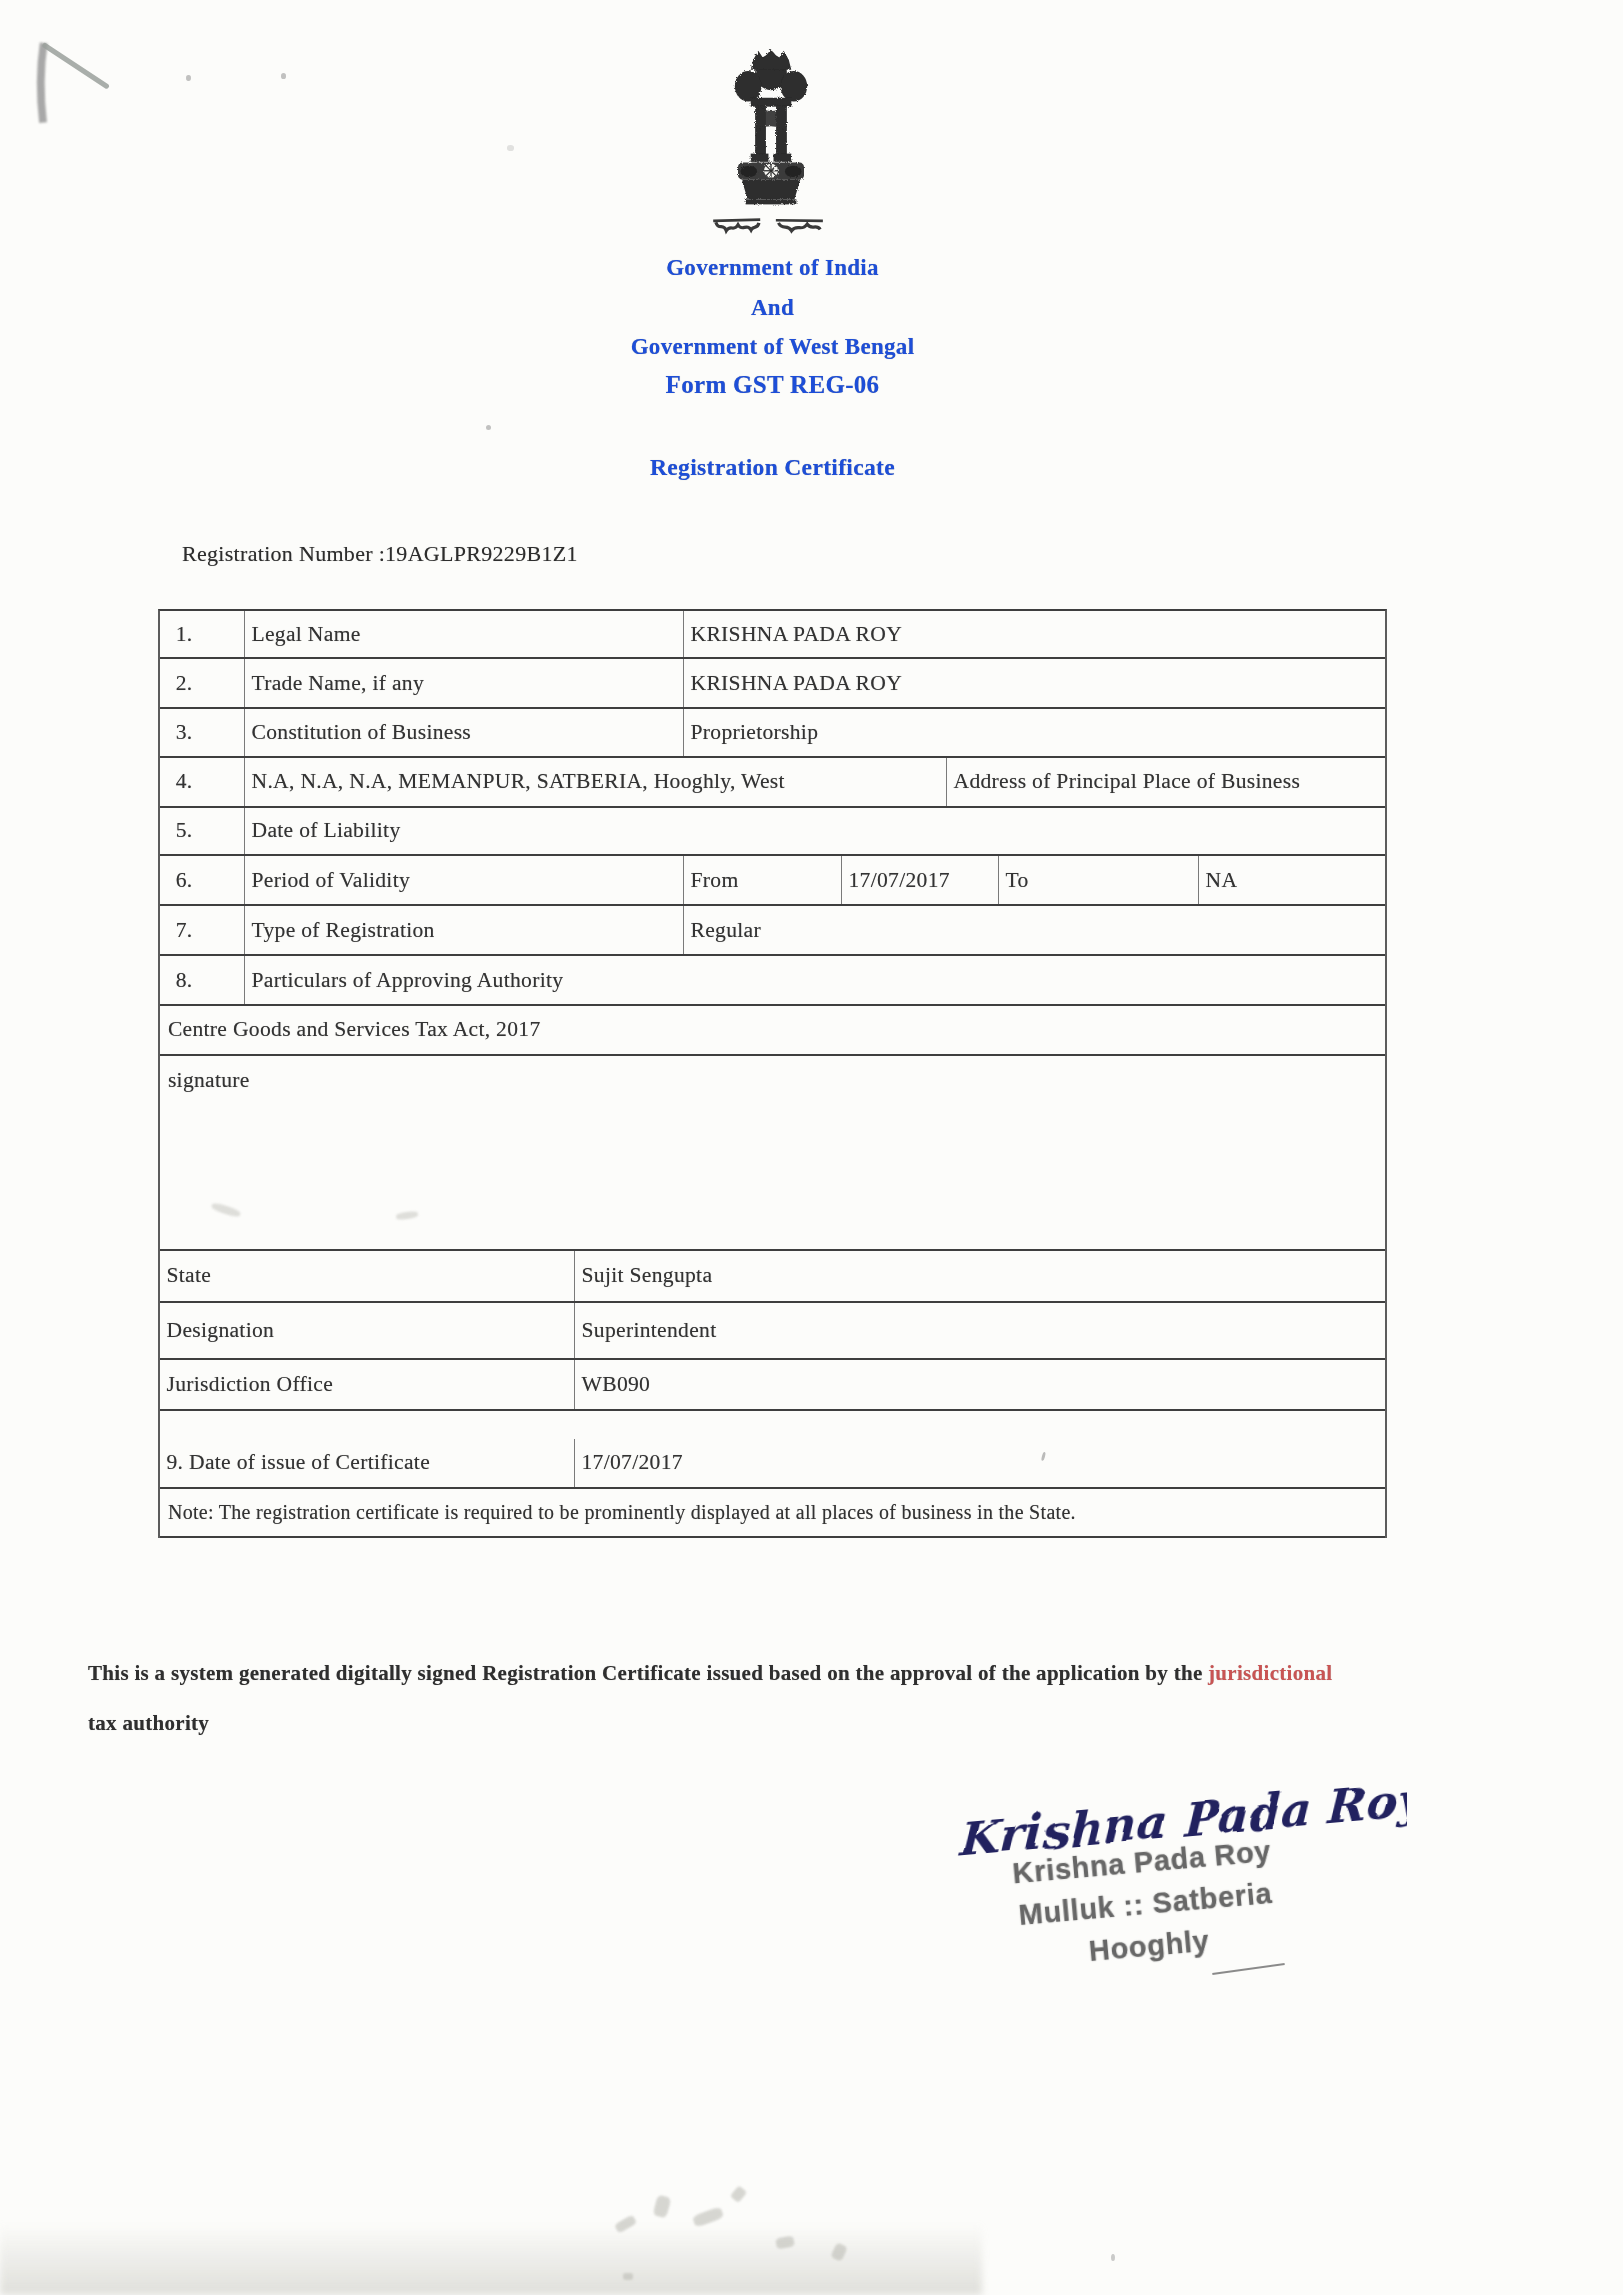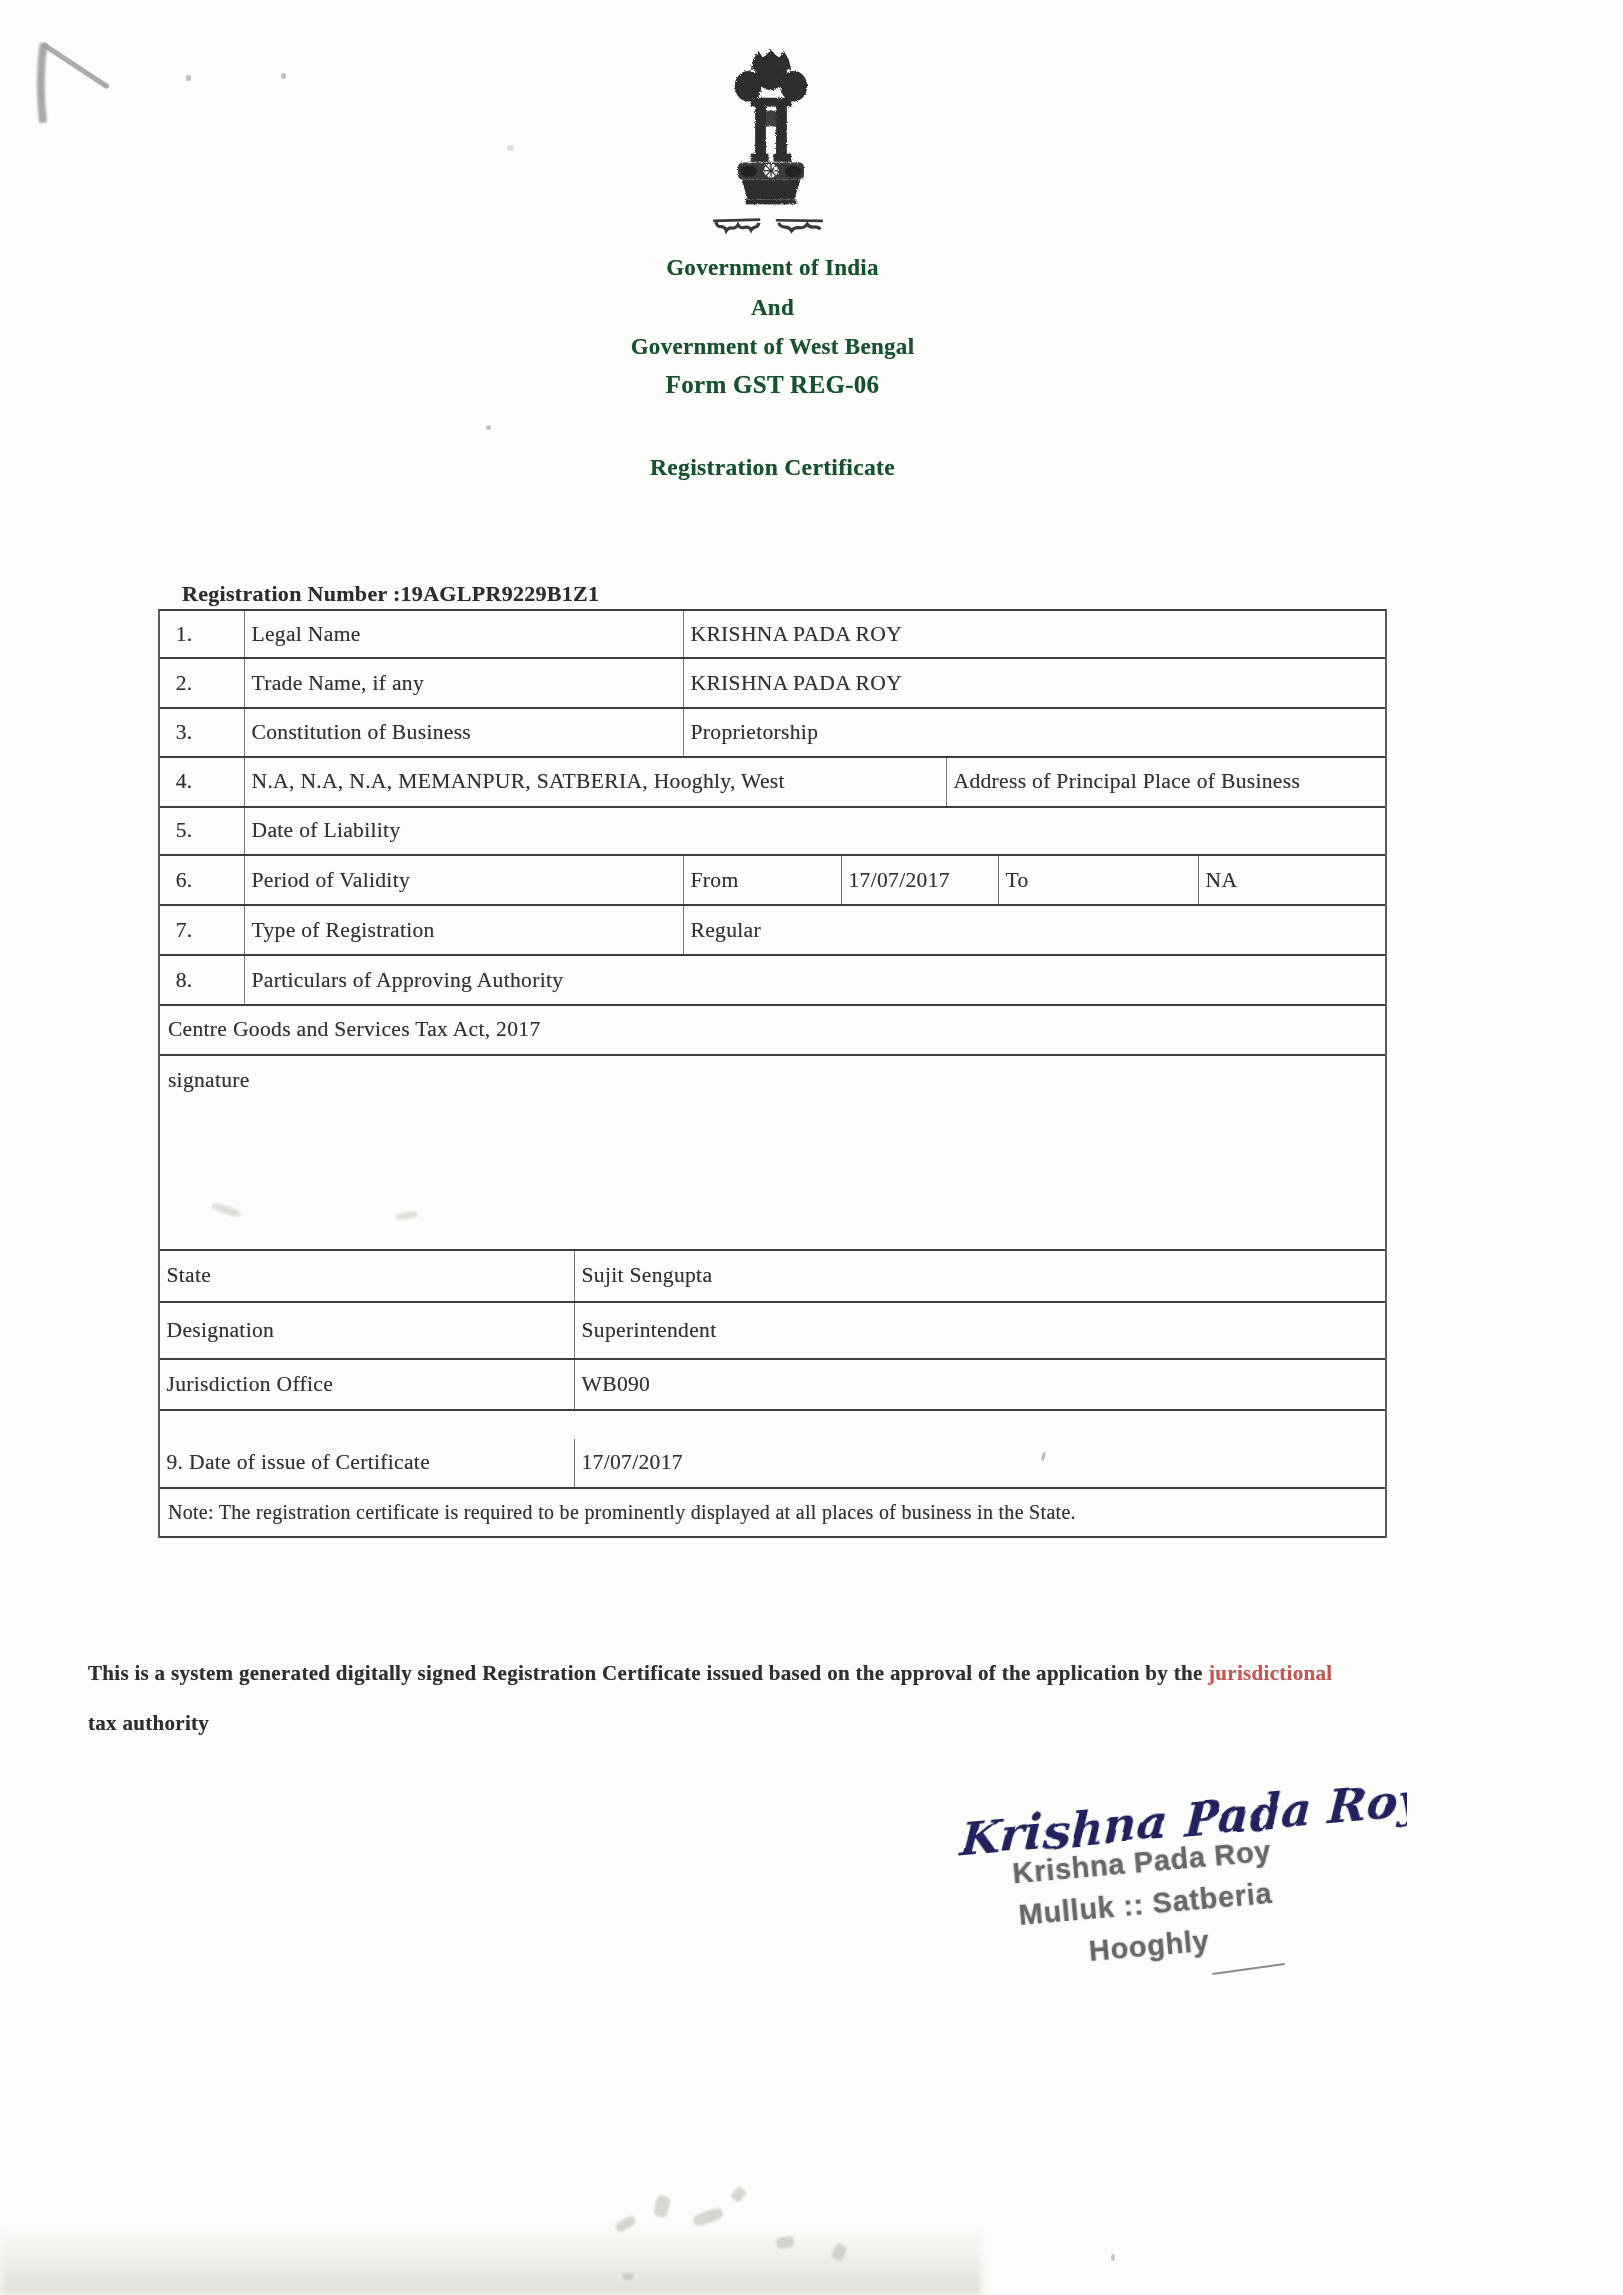--- a/index.html
+++ b/index.html
@@ -7,25 +7,25 @@
     position:relative;
     width:1624px;height:2295px;
     background:#fcfcfa;
     overflow:hidden;
     font-family:"Liberation Serif", serif;
     color:#333;
   }
   .abs{position:absolute;}
   .scantext{text-shadow:0 0 0.7px rgba(40,40,40,.45);letter-spacing:0.3px;}
   
-  .hline{left:158px;width:1229px;text-align:center;font-weight:bold;color:#14532d;}
+  .hline{left:158px;width:1229px;text-align:center;font-weight:bold;color:#1d4ed8;}
   .h35{font-size:23px;}
   .h38{font-size:25px;}
   .title{font-size:23.6px;}
-  .regnum{left:182px;top:541px;font-size:22px;font-weight:bold;color:#2d2d2d;margin-top:40px;}
+  .regnum{left:182px;top:541px;font-size:22px;font-weight:normal;color:#2d2d2d;}
   
   .certtable{
     left:158px;top:609px;width:1229px;height:929px;
     border-left:2px solid #5c5c5c;border-right:2px solid #5c5c5c;border-top:2.6px solid #3e3e3e;
     box-sizing:border-box;display:flex;flex-direction:column;
   }
   .trow{display:flex;width:100%;border-bottom:2.6px solid #3e3e3e;box-sizing:border-box;}
   .cell{box-sizing:border-box;display:flex;align-items:center;padding:3.9px 6.5px;
         font-size:21.6px;color:#333;overflow:hidden;}
   .cell + .cell{border-left:1.3px solid #7a7a7a;}

